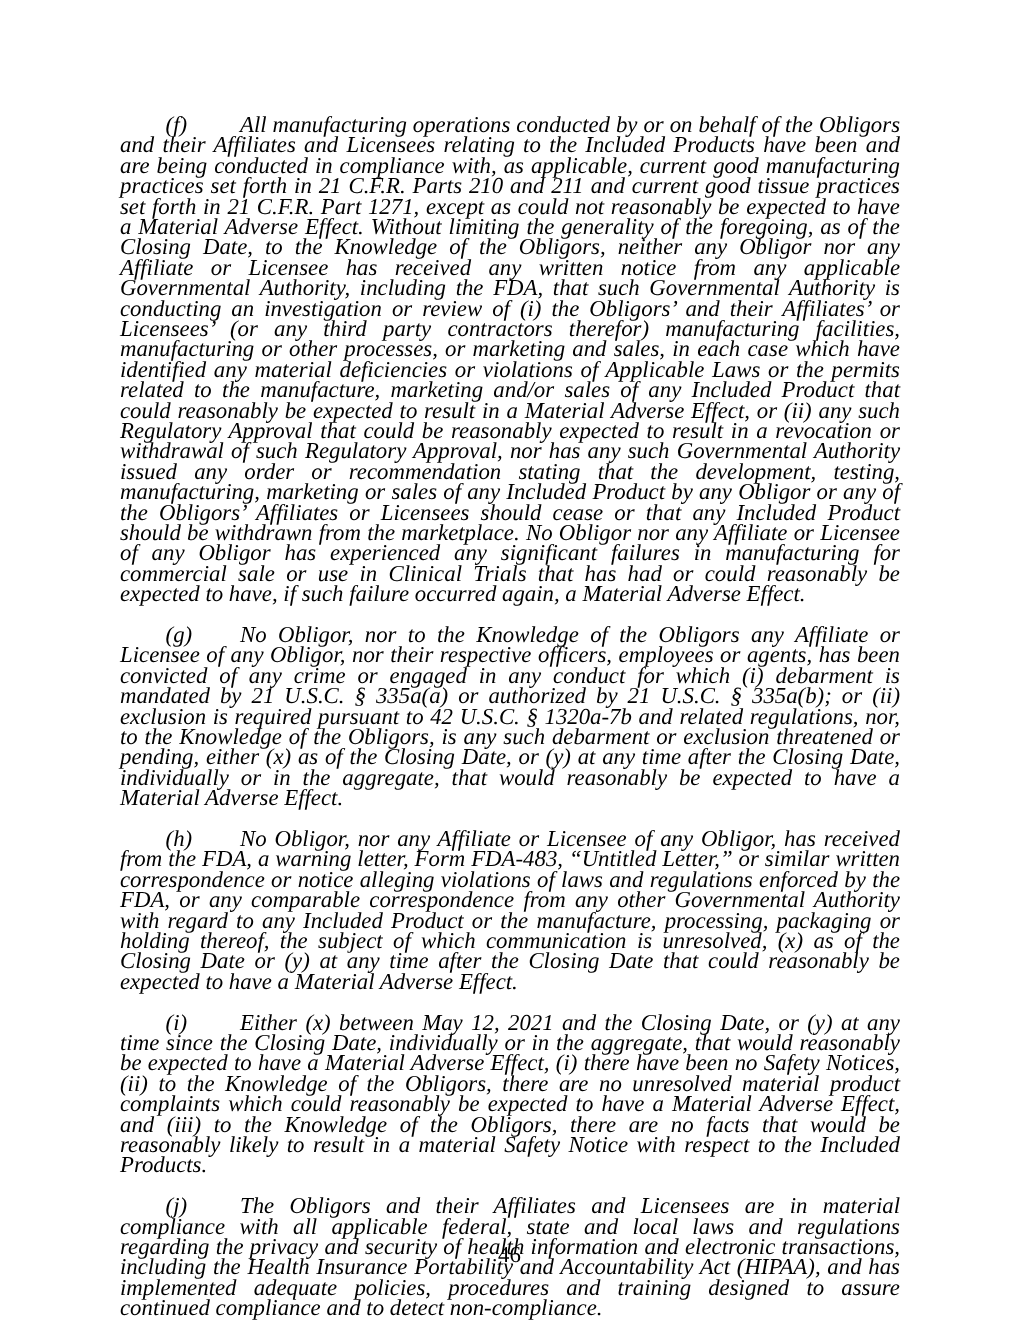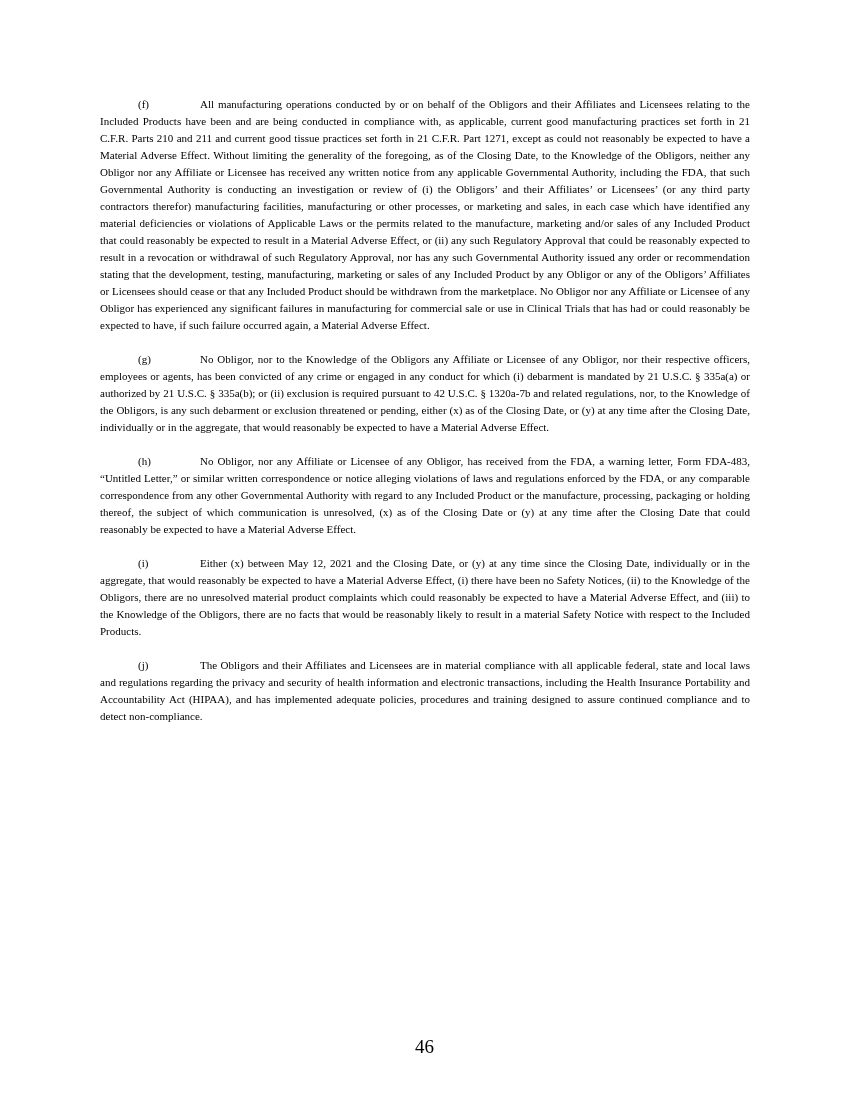--- a/index.html
+++ b/index.html
@@ -16,25 +16,26 @@
     font-family: "Liberation Serif", serif;
     color: #000000;
   }
   .content {
     position: absolute;
     left: 100px;
     top: 96px;
     width: 650px;
   }
   .para {
-    font-size: 11px;
+    font-size: 19px;
     line-height: 17px;
     text-align: justify;
     text-indent: 38px;
     margin: 0 0 17px 0;
+    font-style: italic;
   }
   .para-label {
     display: inline-block;
     width: 62px;
     text-indent: 0;
   }
   .page-number {
     position: absolute;
     left: 0;
     top: 1036px;

